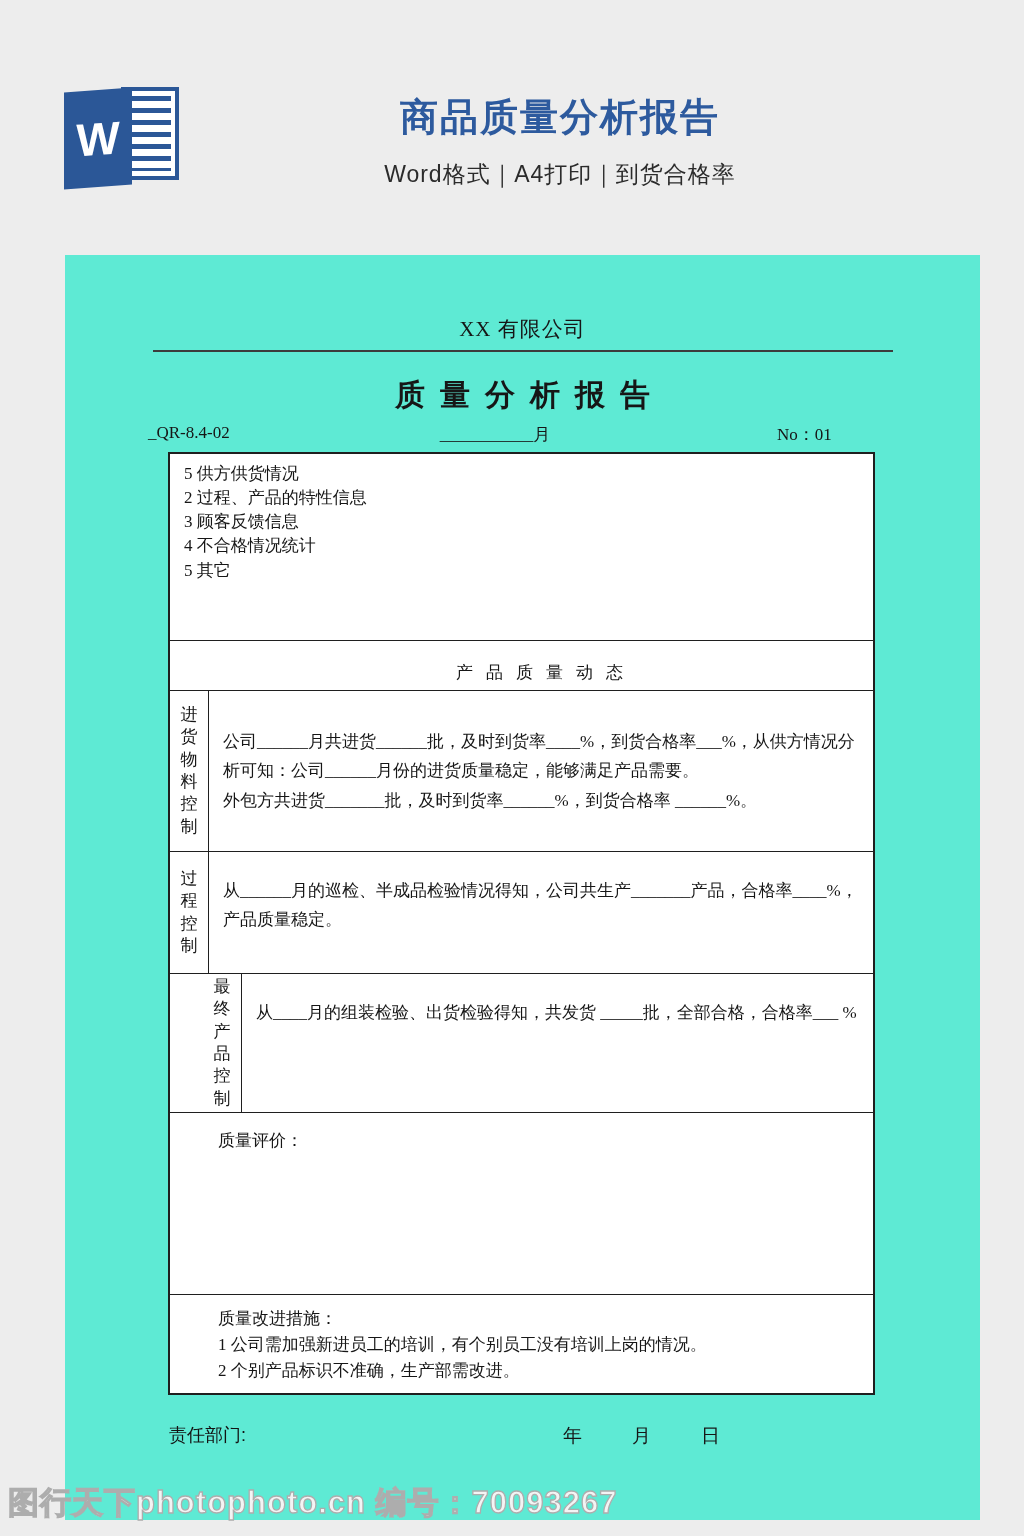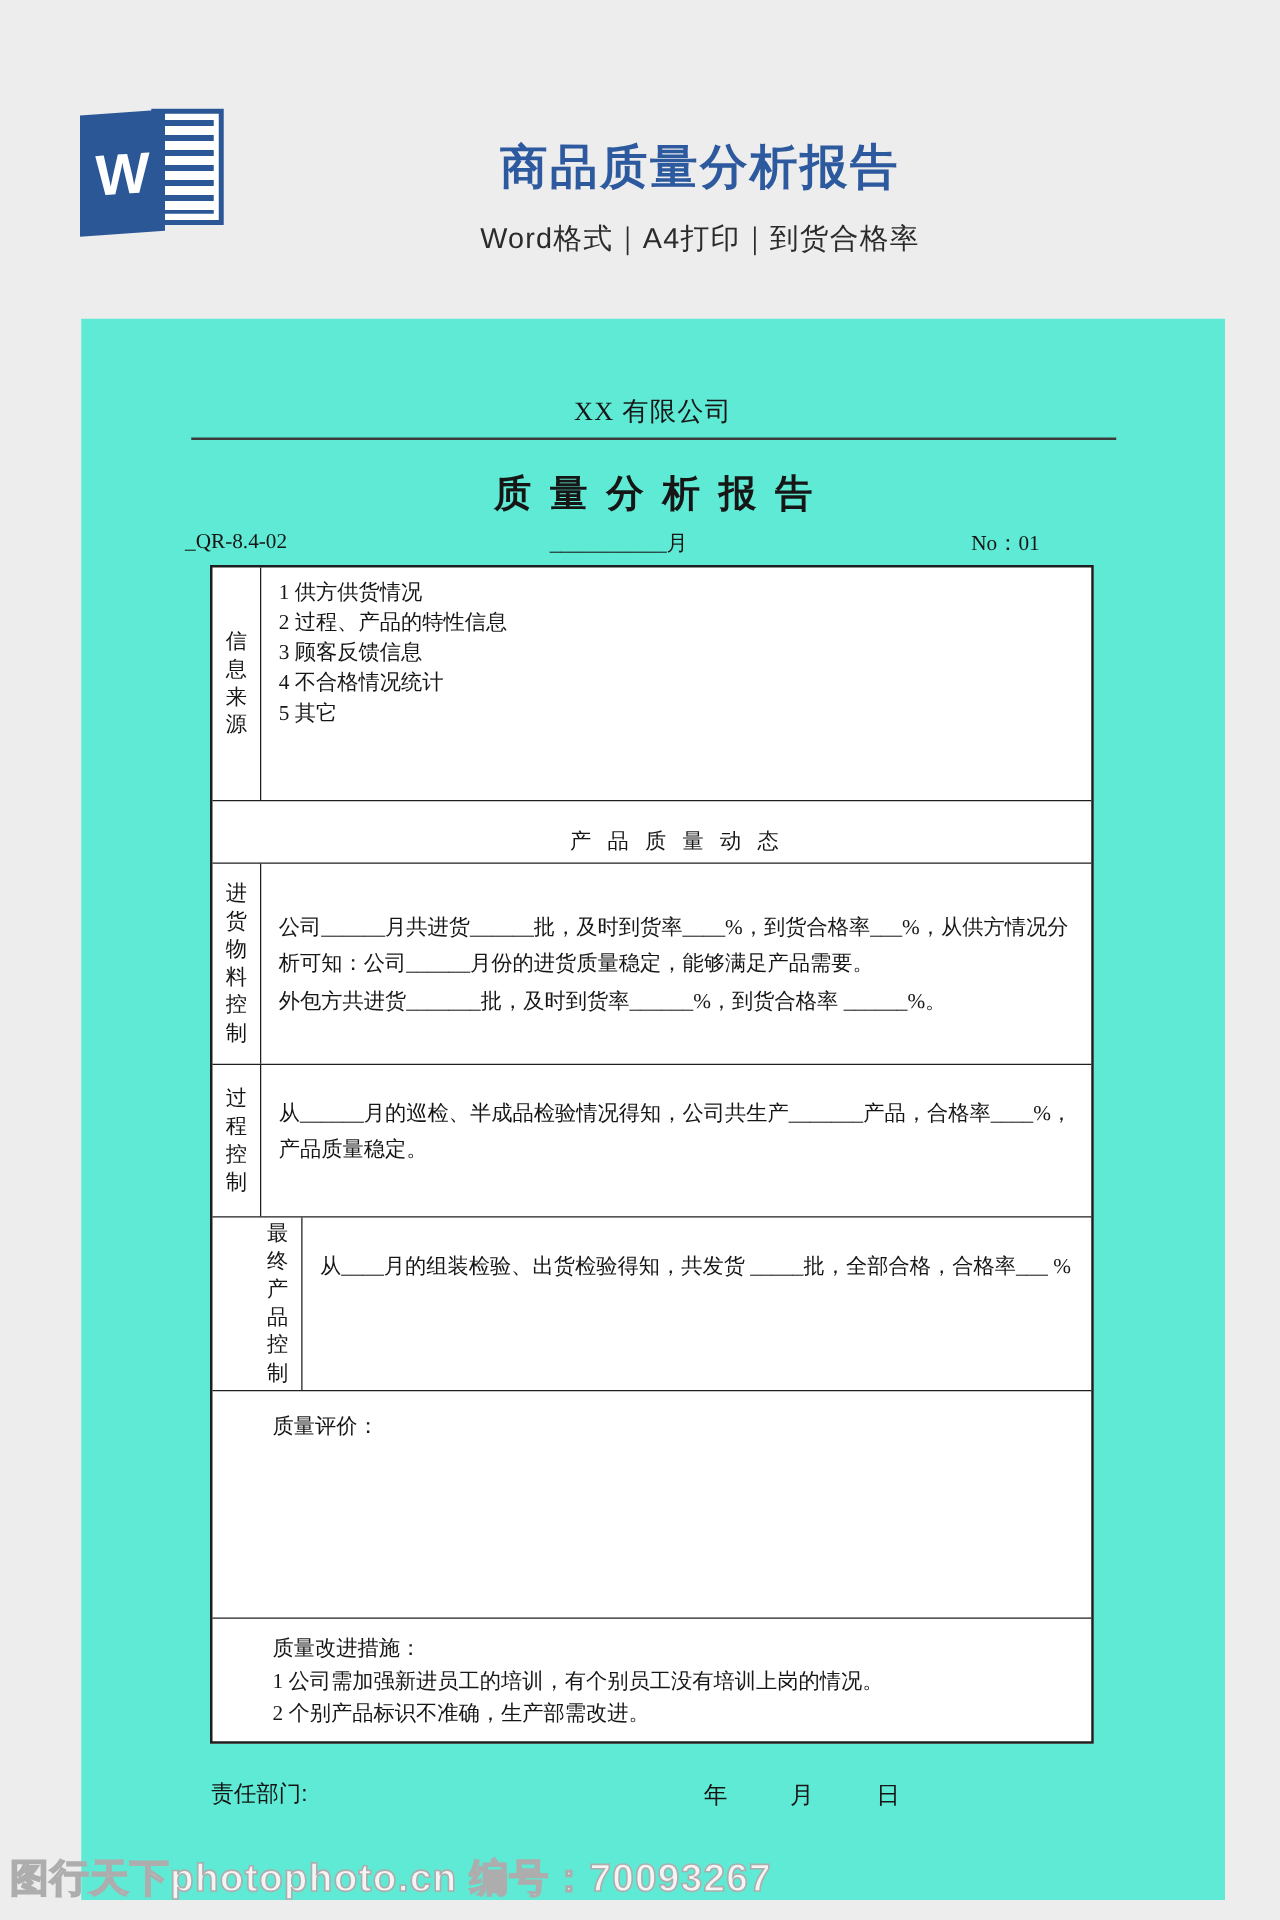--- a/index.html
+++ b/index.html
@@ -29,21 +29,20 @@
     background:#2b5797; transform:skewY(-4deg);
     display:flex; align-items:center; justify-content:center;
   }
   .icon-panel span {
     font-family:"Liberation Sans","DejaVu Sans",sans-serif;
     font-weight:bold; font-size:46px; color:#fff; line-height:1;
   }
   .header-text {
     position:absolute; left:160px; top:92px; width:800px; text-align:center;
     font-family:"Liberation Sans","DejaVu Sans",sans-serif;
-    margin-top:16px;
   }
   .header-title { font-size:38px; font-weight:bold; color:#2d5a9e; letter-spacing:2px; }
   .header-subtitle { margin-top:16px; font-size:23px; color:#2b2b2b; letter-spacing:1px; }
 
   
   .page {
     position:absolute; left:65px; top:255px; width:915px; height:1265px;
     background:#5eead4;
   }
   .company { position:absolute; top:60px; left:0; width:100%; text-align:center; font-size:21px; letter-spacing:1px; }
@@ -126,25 +125,22 @@
 
   <div class="meta-line">
     <span class="doc-no">_QR-8.4-02</span>
     <span class="month-blank">___________月</span>
     <span class="report-no">No：01</span>
   </div>
 
   <div class="qtable">
 
     <div class="trow r-info">
-      <div class="hcell">
-        <div class="vtext">信息来源</div>
-      </div>
       <div class="ccell">
-        <div>1 供方供货情况</div>
+        <div>5 供方供货情况</div>
         <div>2 过程、产品的特性信息</div>
         <div>3 顾客反馈信息</div>
         <div>4 不合格情况统计</div>
         <div>5 其它</div>
       </div>
     </div>
 
     <div class="trow r-section">
       <div class="fullcell" style="text-align:center; padding-top:13px;">产品质量动态</div>
     </div>

